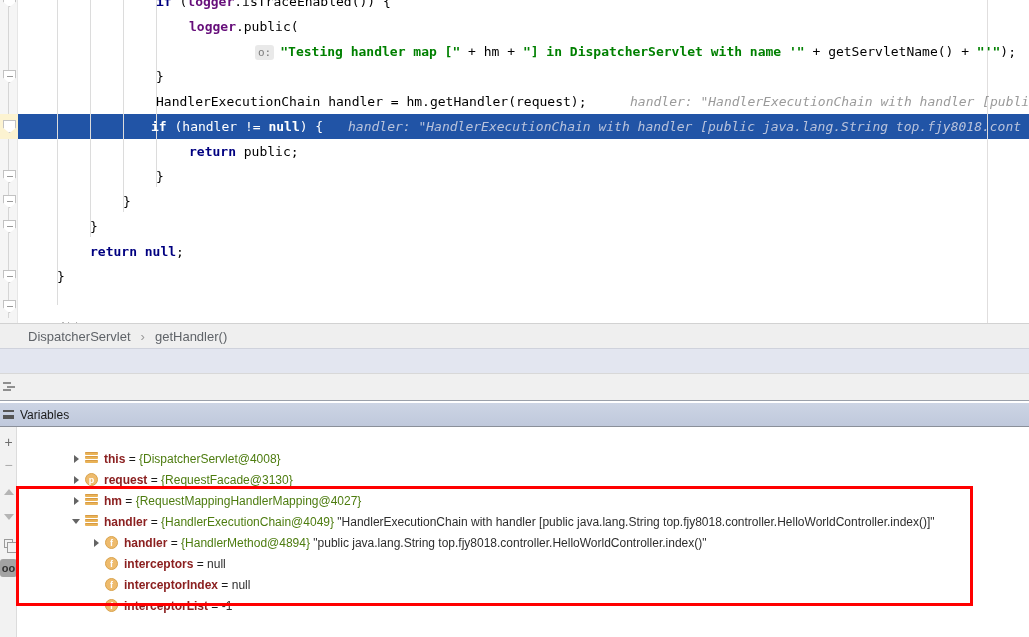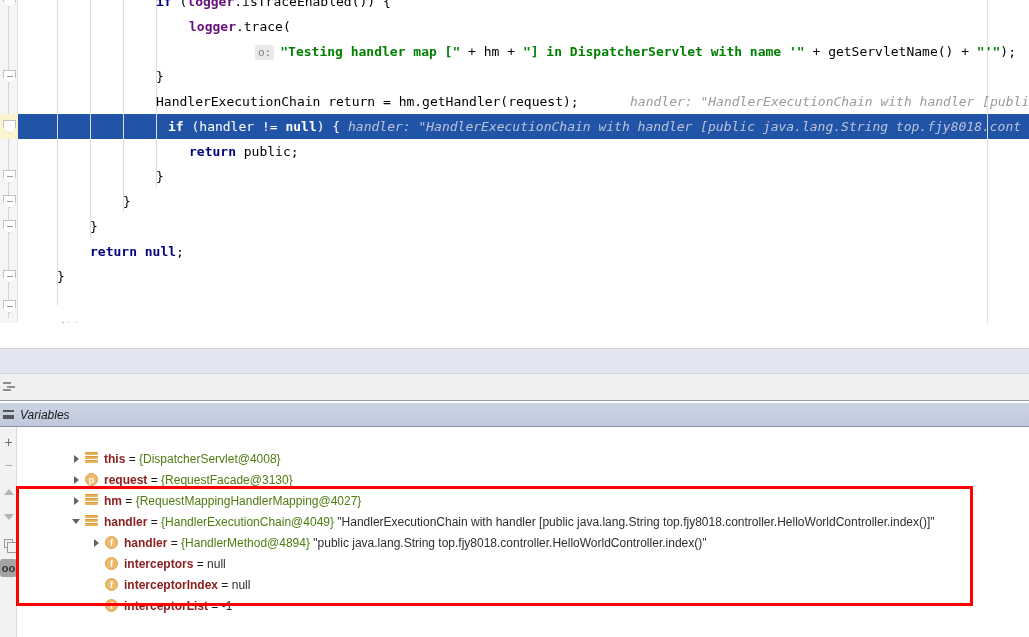--- a/index.html
+++ b/index.html
@@ -44,21 +44,21 @@
   #breadcrumb .crumb { margin-right:10px; }
   #breadcrumb .sep { margin-right:10px; color:#9a9a9a; }
   #band-tab { position:absolute; left:0; top:348px; width:1029px; height:25px;
     background:#e3e6f0; border-top:1px solid #cfd2dc; }
   #band-toolbar { position:absolute; left:0; top:373px; width:1029px; height:27px;
     background:#f0f0f0; border-top:1px solid #d8d8d8; }
   #sep-dark { position:absolute; left:0; top:400px; width:1029px; height:1px; background:#9aa0aa; }
   #sep-light { position:absolute; left:0; top:401px; width:1029px; height:2px; background:#ffffff; }
   #var-header { position:absolute; left:0; top:403px; width:1029px; height:24px;
     background:linear-gradient(#ccd4e4,#c0c9dc); border-bottom:1px solid #8a8f99;
-    display:flex; align-items:center; font-size:12px; color:#1a1a1a;font-style:italic; }
+    display:flex; align-items:center; font-size:12px; color:#1a1a1a; }
   .hamburger { width:11px; height:9px; margin:0 6px 0 3px; border-top:2px solid #555;
     border-bottom:2px solid #555; position:relative; }
   .hamburger::after { content:""; position:absolute; left:0; top:2.5px; width:100%; height:2px; background:#555; }
   .layout-icon { position:absolute; left:3px; top:8px; width:12px; height:11px; }
   .layout-icon div { height:2px; background:#8f8f8f; margin-bottom:1.5px; }
   .layout-icon div:nth-child(2) { width:8px; margin-left:4px; }
   .layout-icon div:nth-child(1), .layout-icon div:nth-child(3) { width:8px; }
 
   
   #left-strip { position:absolute; left:0; top:427px; width:17px; height:210px;
@@ -130,37 +130,42 @@
       </div>
     <div id="guides-layer">
         <div class="indent-guide" style="left: 57px; height: 305px;"></div>
         <div class="indent-guide" style="left: 90px; height: 237px;"></div>
         <div class="indent-guide" style="left: 123px; height: 212px;"></div>
         <div class="indent-guide" style="left: 156px; height: 187px;"></div>
       </div>
     <div id="margin-line"></div>
     <div id="code-layer">
         <div class="code-line" style="top: -11px; left: 156px;"><span class="kw">if </span><span class="plain">(</span><span class="field">logger</span><span class="plain">.isTraceEnabled()) {</span></div>
-        <div class="code-line" style="top: 14px; left: 189px;"><span class="field">logger</span><span class="plain">.trace(</span></div>
+        <div class="code-line" style="top: 14px; left: 189px;"><span class="field">logger</span><span class="plain">.public(</span></div>
         <div class="code-line" style="top: 39px; left: 255px;"><span class="chip">o:</span><span class="str">"Testing handler map ["</span><span class="plain"> + hm + </span><span class="str">"] in DispatcherServlet with name '"</span><span class="plain"> + getServletName() + </span><span class="str">"'"</span><span class="plain">);</span></div>
         <div class="code-line" style="top: 64px; left: 156px;"><span class="plain">}</span></div>
-        <div class="code-line" style="top: 89px; left: 156px;"><span class="plain">HandlerExecutionChain return = hm.getHandler(request);</span></div>
+        <div class="code-line" style="top: 89px; left: 156px;"><span class="plain">HandlerExecutionChain handler = hm.getHandler(request);</span></div>
         <div class="code-line" style="top: 89px; left: 630px;"><span class="hint">handler: "HandlerExecutionChain with handler [public</span></div>
-        <div class="code-line" style="top: 114px; left: 168px;"><span class="kw-w">if </span><span class="plain-w">(handler != </span><span class="kw-w">null</span><span class="plain-w">) {</span></div>
+        <div class="code-line" style="top: 114px; left: 151px;"><span class="kw-w">if </span><span class="plain-w">(handler != </span><span class="kw-w">null</span><span class="plain-w">) {</span></div>
         <div class="code-line" style="top: 114px; left: 348px;"><span class="hint-w">handler: "HandlerExecutionChain with handler [public java.lang.String top.fjy8018.cont</span></div>
         <div class="code-line" style="top: 139px; left: 189px;"><span class="kw">return </span><span class="plain">public;</span></div>
         <div class="code-line" style="top: 164px; left: 156px;"><span class="plain">}</span></div>
         <div class="code-line" style="top: 189px; left: 123px;"><span class="plain">}</span></div>
         <div class="code-line" style="top: 214px; left: 90px;"><span class="plain">}</span></div>
         <div class="code-line" style="top: 239px; left: 90px;"><span class="kw">return null</span><span class="plain">;</span></div>
         <div class="code-line" style="top: 264px; left: 57px;"><span class="plain">}</span></div>
         <div class="code-line" style="top: 314px; left: 57px;"><span class="comment">/**</span></div>
       </div>
   </div>
 
+  <div id="breadcrumb">
+    <span class="crumb">DispatcherServlet</span>
+    <span class="sep">›</span>
+    <span class="crumb">getHandler()</span>
+  </div>
 
   <div id="band-tab"></div>
   <div id="band-toolbar">
     <div class="layout-icon">
         <div></div>
         <div></div>
         <div></div>
       </div>
   </div>
   <div id="sep-dark"></div>

